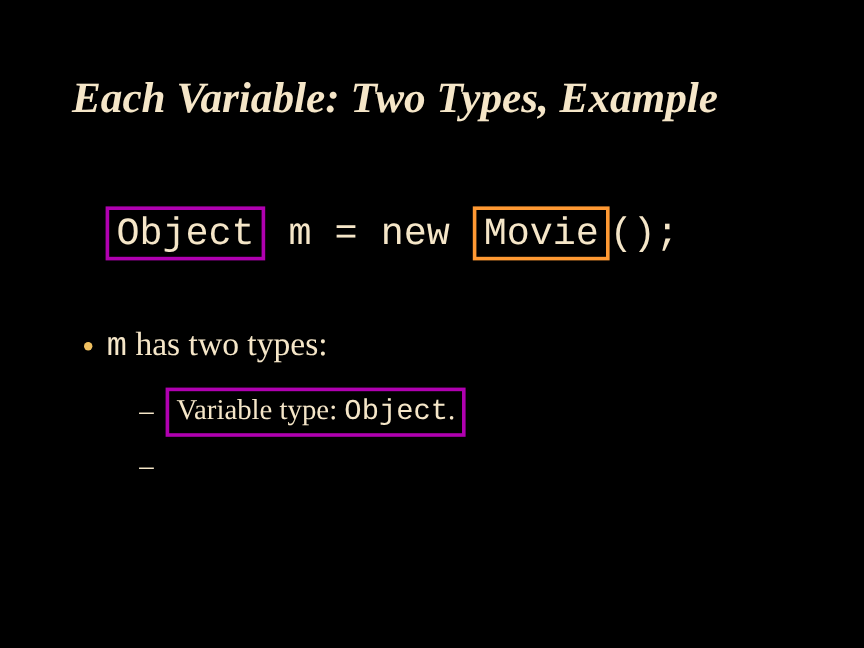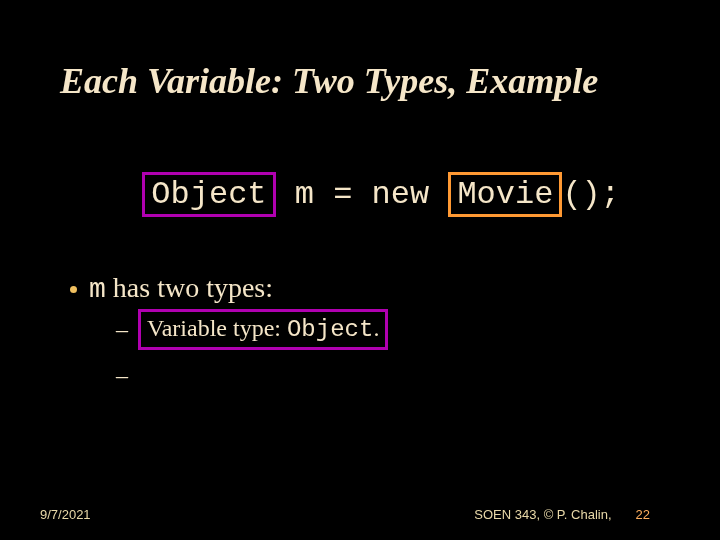--- a/index.html
+++ b/index.html
@@ -18,41 +18,40 @@
     color: #f5e6c8;
     margin-bottom: 70px;
   }
   .codeline {
     font-family: 'Courier New', monospace;
     font-size: 32px;
     color: #f5e6c8;
     margin-left: 28px;
     margin-bottom: 55px;
     white-space: nowrap;
-    text-align: right;
   }
   .code { font-family: 'Courier New', monospace; }
   .box-purple {
     border: 3px solid #b000b0;
     padding: 2px 6px;
     display: inline-block;
     line-height: 1.1;
   }
   .box-orange {
     border: 3px solid #ff9933;
     padding: 2px 6px;
     display: inline-block;
     line-height: 1.1;
   }
   .bullet-row {
     display: flex;
     align-items: baseline;
     gap: 12px;
     margin-left: 10px;
-    margin-bottom: 4px;
+    margin-bottom: 18px;
   }
   .bullet-dot {
     width: 7px; height: 7px;
     background: #f0c060;
     border-radius: 50%;
     flex: 0 0 auto;
     position: relative;
     top: -4px;
   }
   .bullet-text {
@@ -110,21 +109,14 @@
     <span class="dash">–</span>
     <span class="box-purple sub-box">
       <span>Variable type: </span><span class="code">Object</span><span>.</span>
     </span>
   </div>
 
   <div class="sub-row">
     <span class="dash">–</span>
   </div>
 
-  <div class="footer">
-    <span>9/7/2021</span>
-    <span class="right">
-      <span>SOEN 343, © P. Chalin,</span>
-      <span class="pagenum">22</span>
-    </span>
-  </div>
 
 </div>
 
 </body></html>

